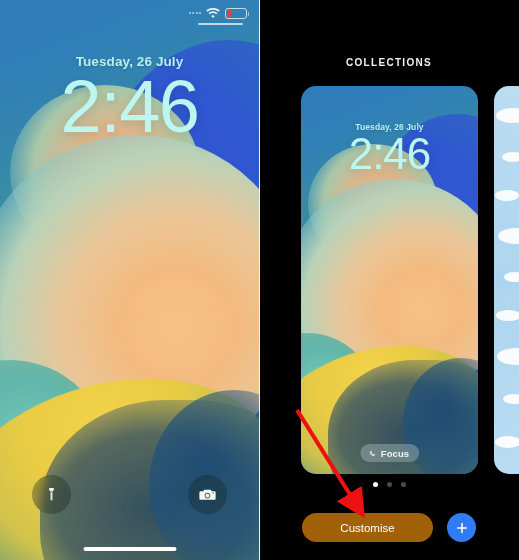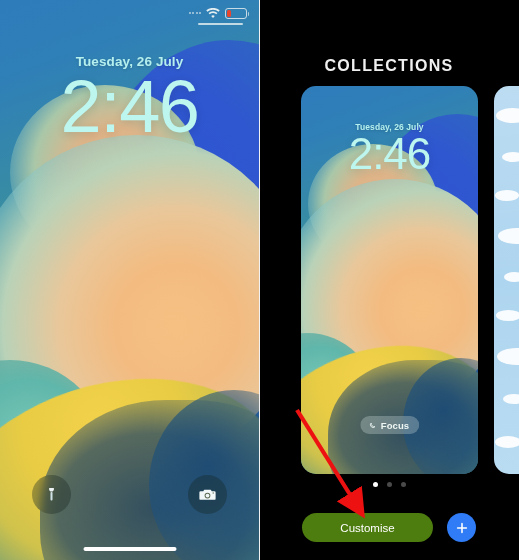--- a/index.html
+++ b/index.html
@@ -221,21 +221,21 @@
     position: relative;
     flex: 1 1 auto;
     height: 560px;
     background: #000;
     overflow: hidden;
   }
   .collections-label {
     position: absolute;
     top: 57px; left: 0; right: 0;
     text-align: center;
-    font-size: 16px;
+    font-size: 10px;
     font-weight: 700;
     letter-spacing: 1.3px;
     color: #f0f0f0;
   }
 
   
   .card {
     position: absolute;
     top: 86px;
     left: 42px;
@@ -247,21 +247,21 @@
   .card .lk-date { font-size: 8.5px; }
   .card .lk-time { font-size: 44px; letter-spacing: -1px; margin-top: 1px; }
   .card-clock {
     position: absolute;
     top: 36px; left: 0; right: 0;
     text-align: center;
     z-index: 4;
   }
   .focus-pill {
     position: absolute;
-    bottom: 40px;
+    bottom: 12px;
     left: 50%;
     transform: translateX(-50%);
     display: flex;
     align-items: center;
     gap: 4px;
     padding: 3.5px 10px 3.5px 8px;
     border-radius: 11px;
     background: rgba(215,230,225,0.30);
     backdrop-filter: blur(6px);
     z-index: 5;
@@ -323,21 +323,21 @@
     align-items: center;
     justify-content: center;
     gap: 14px;
     padding: 0 18px;
     box-sizing: border-box;
   }
   .btn-customise {
     width: 131px;
     height: 29px;
     border-radius: 15px;
-    background: #4d7c0f;
+    background: #a16207;
     color: #fff;
     font-size: 11.5px;
     font-weight: 500;
     display: flex;
     align-items: center;
     justify-content: center;
     border: none;
     font-family: "Liberation Sans", sans-serif;
     cursor: pointer;
   }

